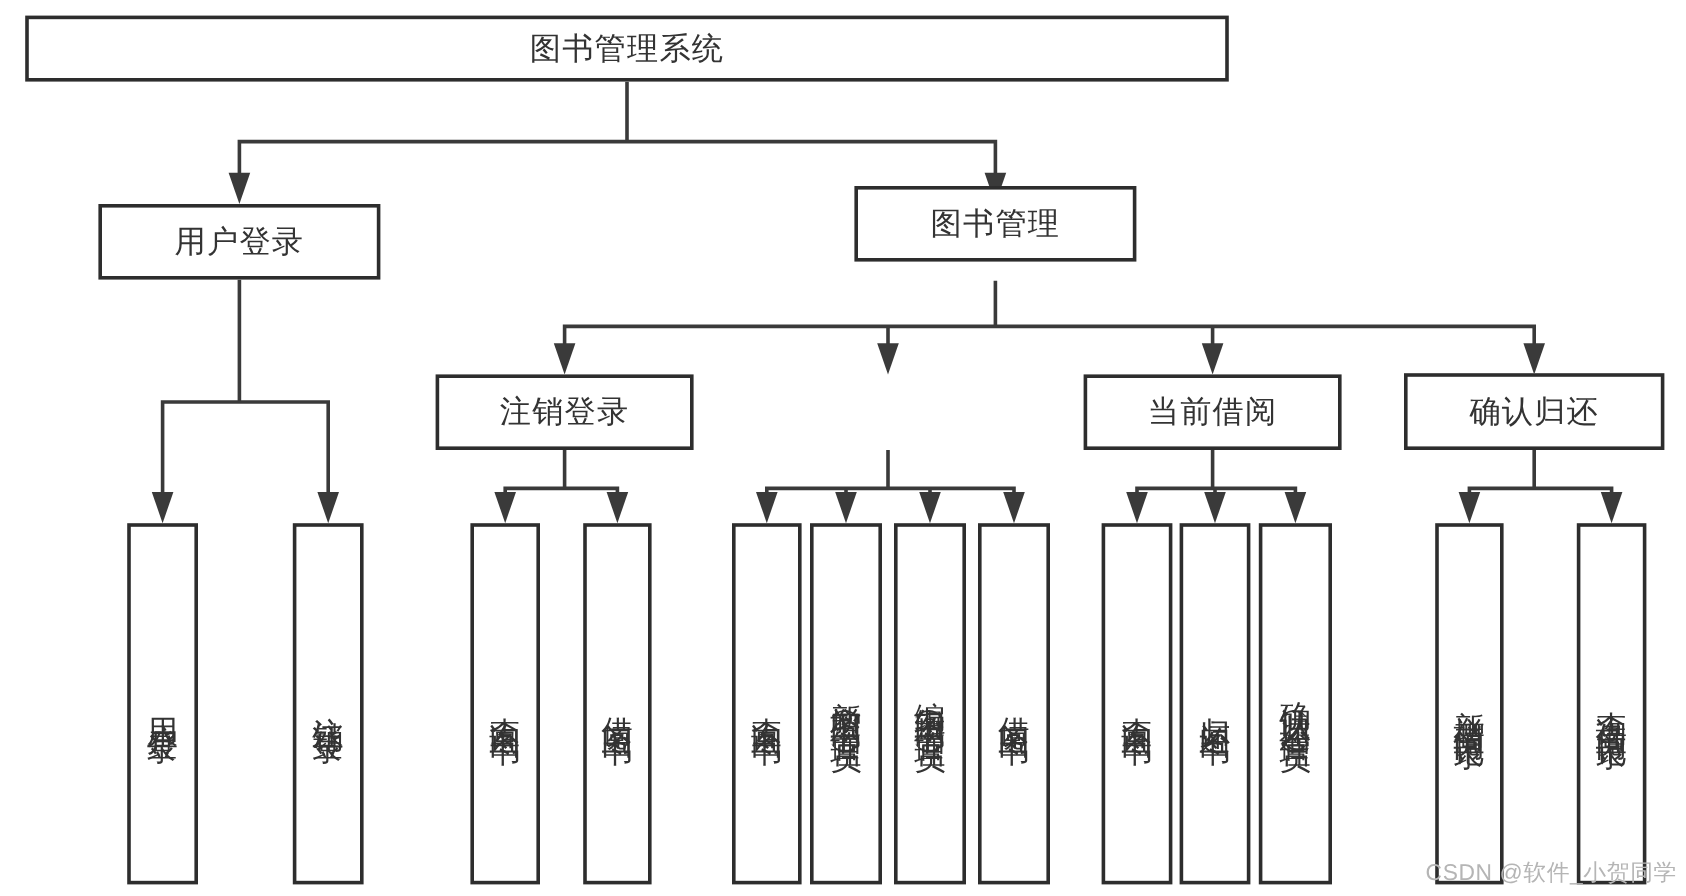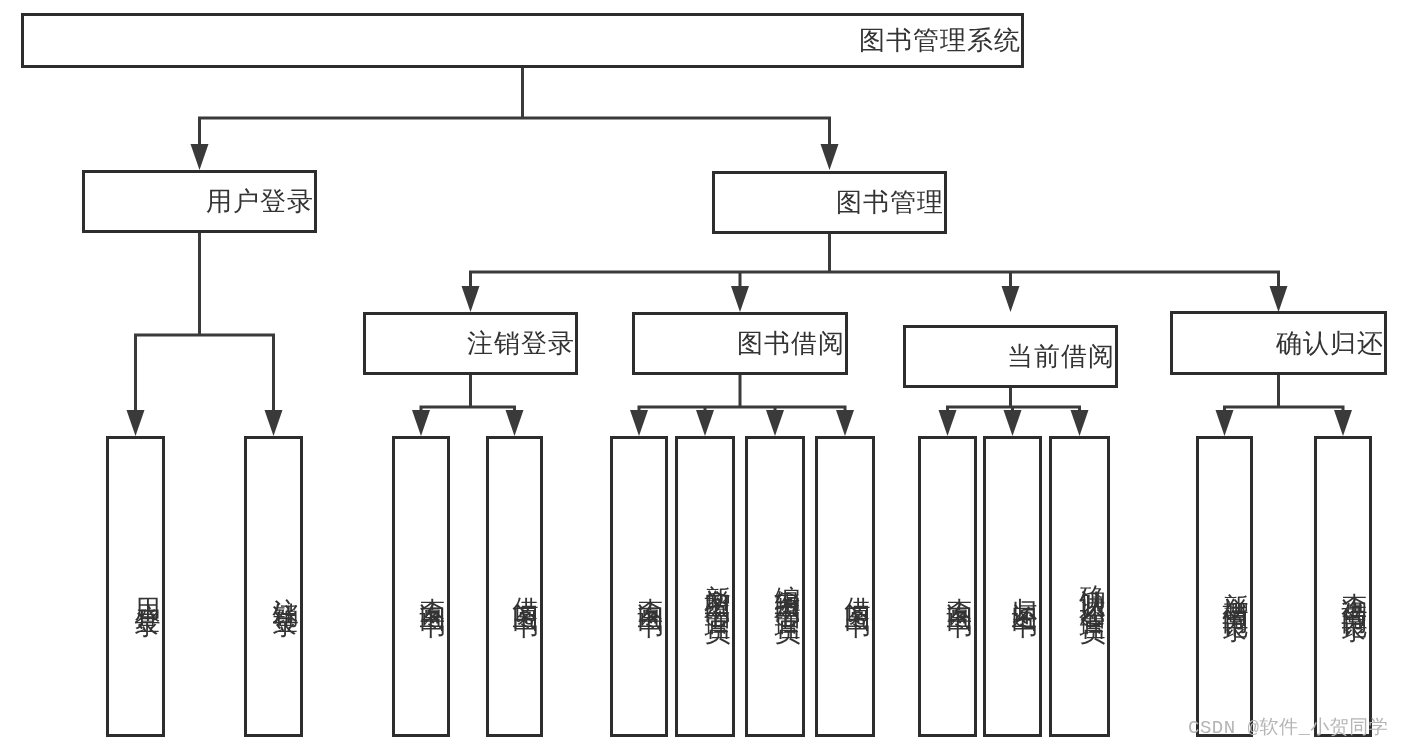--- a/index.html
+++ b/index.html
@@ -6,30 +6,30 @@
   .canvas{
     position:relative;width:1405px;height:747px;background:var(--background,#ffffff);
     font-family:"Liberation Sans",sans-serif;overflow:hidden;
   }
   .connectors{position:absolute;left:0;top:0;width:1405px;height:747px;}
   .connectors path{stroke:var(--line,#3a3a3a);stroke-width:3;fill:none;}
   .connectors polygon{fill:var(--line,#3a3a3a);stroke:none;}
   .box{
     position:absolute;box-sizing:border-box;background:#fff;
     border:3px solid var(--border,#2d2d2d);color:var(--text,#333333);
-    display:flex;align-items:center;justify-content:flex-end;
+    display:flex;align-items:center;justify-content:center;
   }
   .box.h .lbl{font-size:26px;letter-spacing:1px;white-space:nowrap;}
   .box.v .lbl{
     writing-mode:vertical-rl;text-orientation:mixed;
     font-size:26px;letter-spacing:5px;line-height:1.1;white-space:nowrap;
   }
   .watermark{
     position:absolute;left:1188px;top:714px;font-size:19px;
-    color:var(--watermark,#b5b5b5);white-space:nowrap;letter-spacing:0.5px;font-family:Liberation Mono, monospace;
+    color:var(--watermark,#b5b5b5);white-space:nowrap;letter-spacing:0.5px;
   }
 </style>
 </head>
 <body>
 
 <div class="canvas">
 
   <svg class="connectors" viewBox="0 0 1405 747" xmlns="http://www.w3.org/2000/svg">
     <path d="
       M522.5 68 V118
@@ -74,31 +74,28 @@
     </g>
   </svg>
 
   <div class="box h" style="left:21px;top:13px;width:1003px;height:55px">
     <span class="lbl">图书管理系统</span>
   </div>
 
   <div class="box h" style="left:82px;top:170px;width:235px;height:63px">
     <span class="lbl">用户登录</span>
   </div>
-  <div class="box h" style="left:712px;top:171px;width:235px;height:63px">
+  <div class="box h" style="left:712px;top:155px;width:235px;height:63px">
     <span class="lbl">图书管理</span>
   </div>
 
   <div class="box h" style="left:363px;top:312px;width:215px;height:63px">
     <span class="lbl">注销登录</span>
   </div>
-  <div class="box h" style="left:632px;top:312px;width:216px;height:63px">
-    <span class="lbl">图书借阅</span>
-  </div>
-  <div class="box h" style="left:903px;top:325px;width:215px;height:63px">
+  <div class="box h" style="left:903px;top:312px;width:215px;height:63px">
     <span class="lbl">当前借阅</span>
   </div>
   <div class="box h" style="left:1170px;top:311px;width:217px;height:64px">
     <span class="lbl">确认归还</span>
   </div>
 
   <div class="box v" style="left:106px;top:436px;width:59px;height:301px">
     <span class="lbl">用户登录</span>
   </div>
   <div class="box v" style="left:244px;top:436px;width:59px;height:301px">

